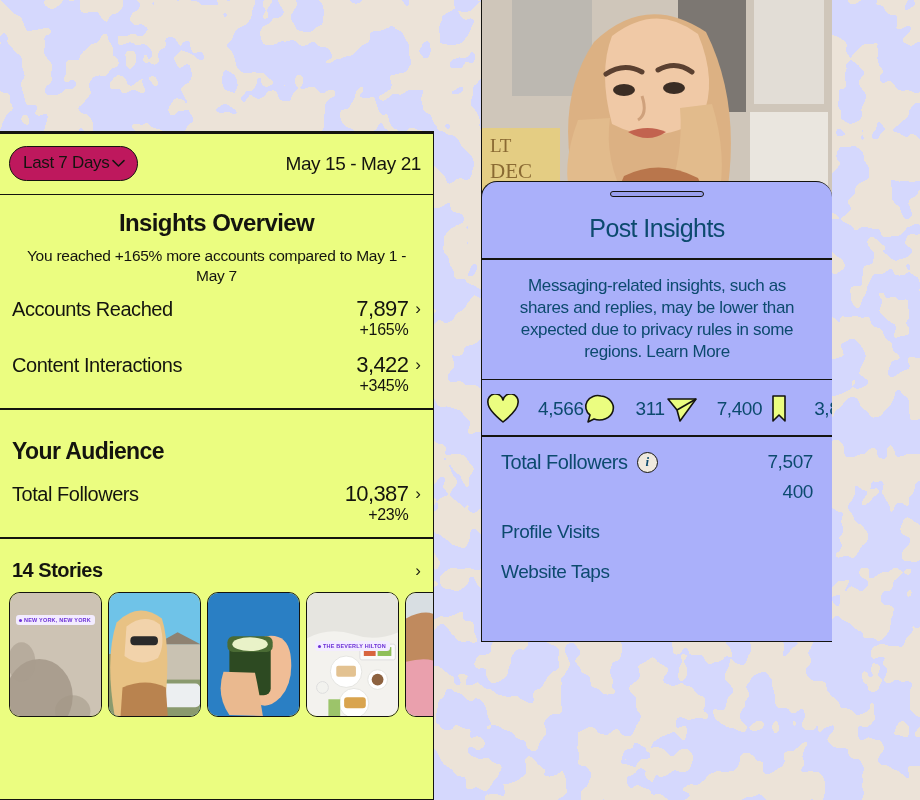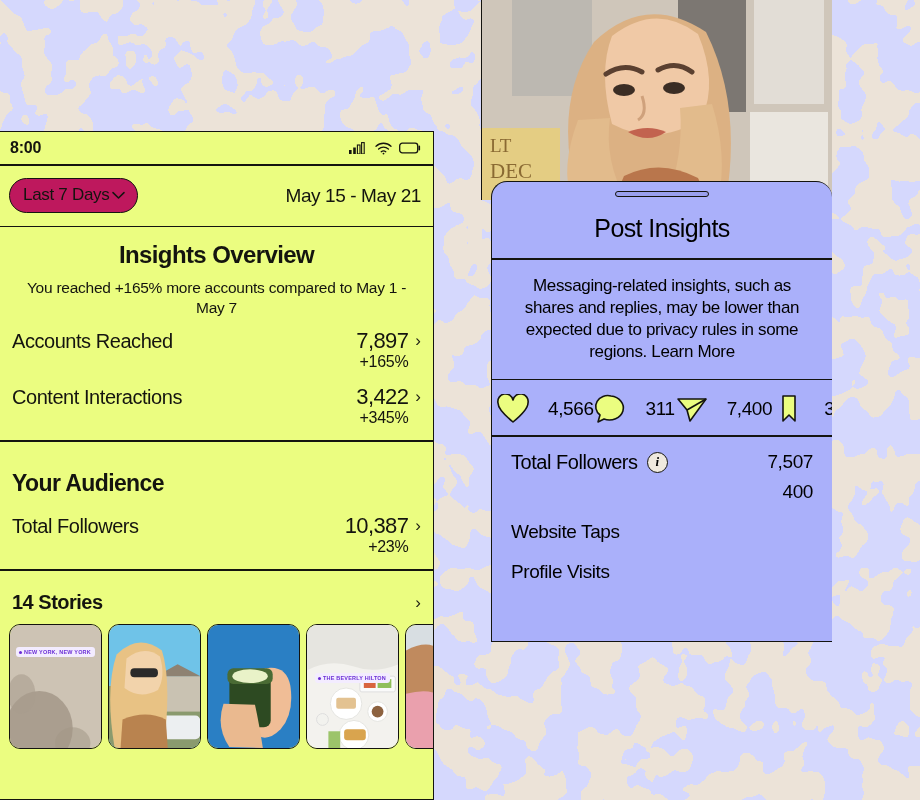--- a/index.html
+++ b/index.html
@@ -76,21 +76,21 @@
     position:absolute; left:481px; top:0; width:351px; height:800px;
     z-index:2; overflow:hidden;
   }
   .photo {
     position:absolute; inset:0 0 auto 0; height:200px; overflow:hidden;
     border-left:1.5px solid #14140f;
   }
   .insights-card {
     position:absolute; left:0; top:181px; right:0; bottom:158px;
     background:#aab0fa; border:1.5px solid #14140f; border-right:none;
-    border-radius:16px 16px 0 0; color:#000000; overflow:hidden;margin-left:10px;
+    border-radius:16px 16px 0 0; color:#0c4a6e; overflow:hidden;
   }
   .drag-handle {
     width:94px; height:6px; border-radius:4px; background:#9aa0ee;
     border:1.5px solid #14140f; margin:9px auto 0 auto;
   }
   .card-title { text-align:center; font-size:25px; font-weight:500; letter-spacing:-0.6px; padding:17px 0 15px 0; }
   .hairline-b { height:1.5px; background:#14140f; width:100%; }
   .notice { text-align:center; font-size:17px; line-height:1.3; letter-spacing:-0.35px; padding:15px 22px 16px 22px; }
 
   .icon-stats { display:flex; padding:14px 4px 11px 4px; }
@@ -126,41 +126,20 @@
       </feComponentTransfer>
       <feColorMatrix in="c" type="matrix" values="0 0 0 0 0.667  0 0 0 0 0.690  0 0 0 0 0.980  0 0 0 1 0"></feColorMatrix>
     </filter>
   </defs>
   <rect width="920" height="800" fill="#ece3d8"></rect>
   <rect width="920" height="800" filter="url(#blobf)"></rect>
 </svg>
 
 <div class="left-panel">
 
-  <div class="statusbar">
-    <span>8:00</span>
-    <span class="status-icons">
-      <svg width="19" height="12" viewBox="0 0 19 12">
-        <rect x="0" y="8" width="2.6" height="4" fill="#14140f"></rect>
-        <rect x="4.2" y="5.5" width="2.6" height="6.5" fill="#14140f"></rect>
-        <rect x="8.4" y="3" width="2.6" height="9" fill="none" stroke="#14140f" stroke-width="1.1"></rect>
-        <rect x="12.6" y="0.6" width="2.6" height="11.4" fill="none" stroke="#14140f" stroke-width="1.1"></rect>
-      </svg>
-      <svg width="17" height="13" viewBox="0 0 17 13">
-        <path d="M1 4.2 A11 11 0 0 1 16 4.2" fill="none" stroke="#14140f" stroke-width="1.3" stroke-linecap="round"></path>
-        <path d="M3.6 7 A7.4 7.4 0 0 1 13.4 7" fill="none" stroke="#14140f" stroke-width="1.3" stroke-linecap="round"></path>
-        <path d="M6.2 9.7 A3.8 3.8 0 0 1 10.8 9.7" fill="none" stroke="#14140f" stroke-width="1.3" stroke-linecap="round"></path>
-        <circle cx="8.5" cy="11.6" r="0.9" fill="#14140f"></circle>
-      </svg>
-      <svg width="22" height="12" viewBox="0 0 22 12">
-        <rect x="0.7" y="1.2" width="18" height="9.6" rx="2.6" fill="none" stroke="#14140f" stroke-width="1.3"></rect>
-        <path d="M20.3 4.4 v3.4" stroke="#14140f" stroke-width="1.6" stroke-linecap="round"></path>
-      </svg>
-    </span>
-  </div>
 
   <div class="hairline"></div>
 
   <div class="range-bar">
     <div class="range-pill">
       <span>Last 7 Days</span>
       <svg width="13" height="9" viewBox="0 0 13 9">
         <path d="M1 1.6 L6.5 7 L12 1.6" fill="none" stroke="#14140f" stroke-width="1.5" stroke-linecap="round" stroke-linejoin="round"></path>
       </svg>
     </div>
@@ -373,19 +352,19 @@
         <span class="info-icon">i</span>
       </span>
       <span class="tf-val">7,507</span>
     </div>
 
     <div class="actions-block">
       <div class="actions-sec">400</div>
     </div>
 
     <div class="simple-row">
+      <span>Profile Visits</span>
+    </div>
+    <div class="simple-row">
       <span>Website Taps</span>
     </div>
-    <div class="simple-row">
-      <span>Profile Visits</span>
-    </div>
   </div>
 </div>
 
 </body></html>

